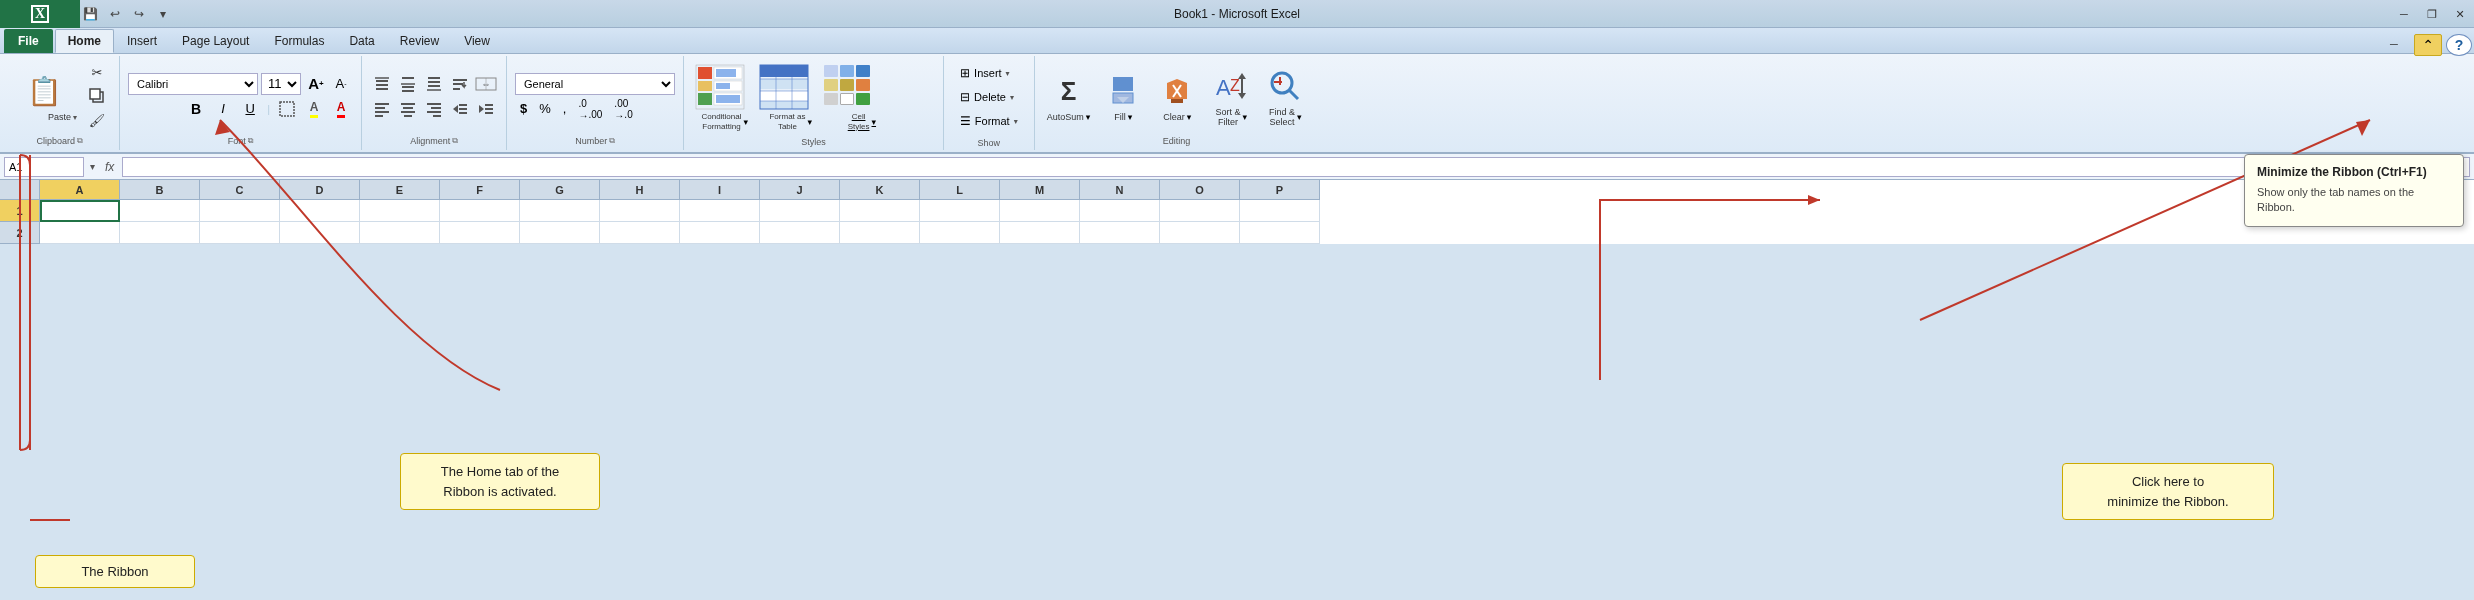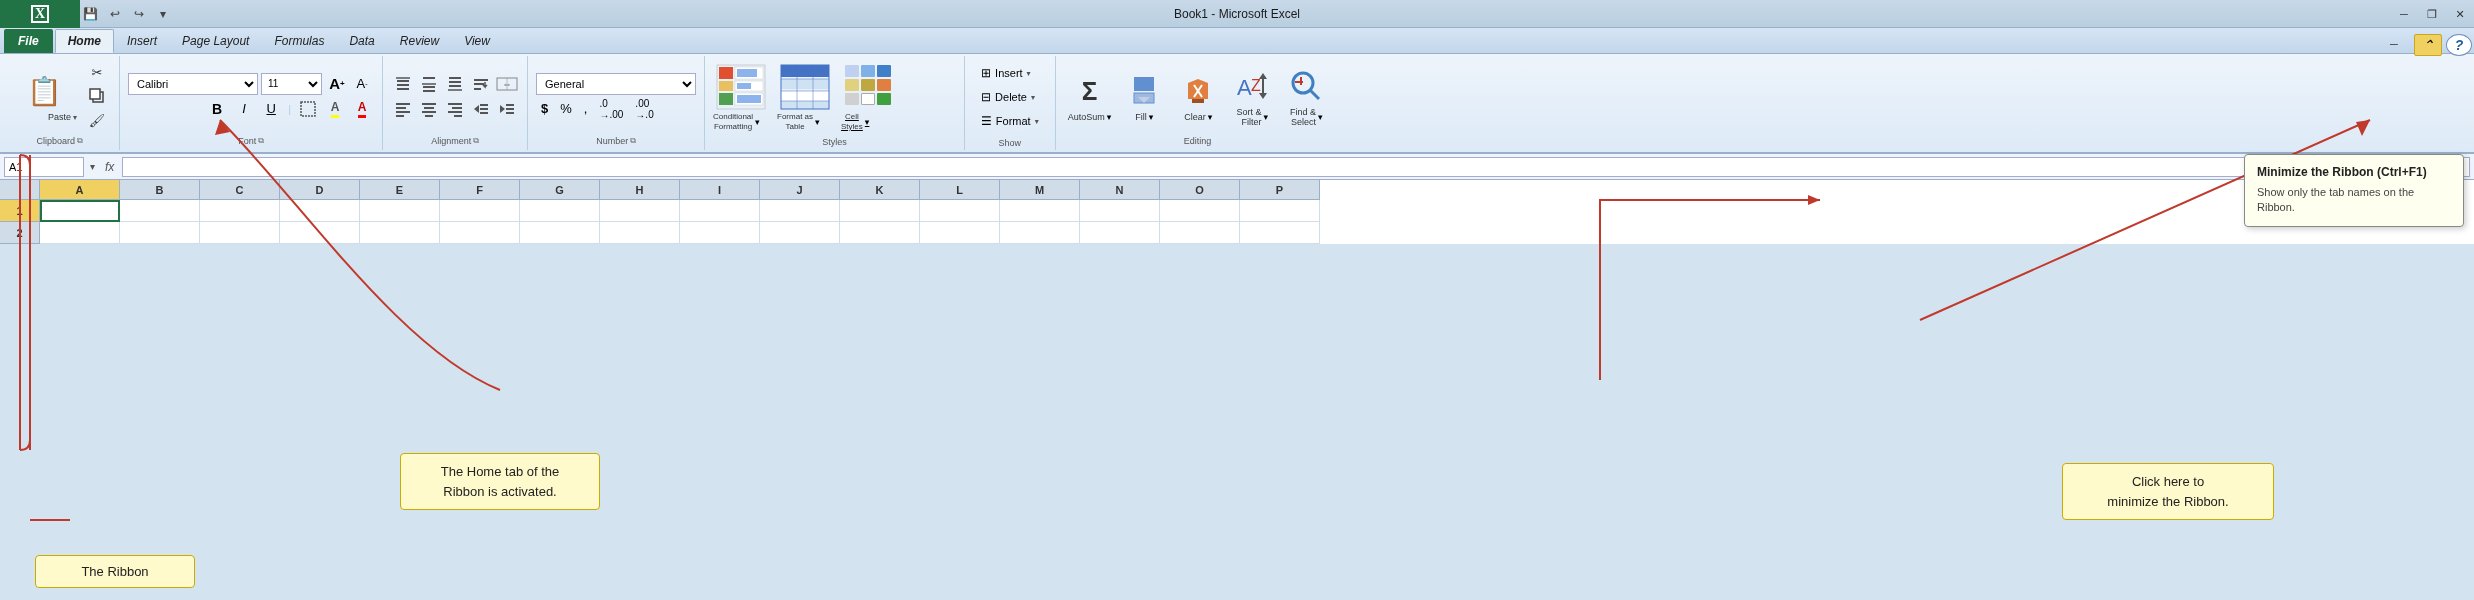--- a/index.html
+++ b/index.html
@@ -93,21 +93,20 @@
 
     
     .ribbon-tabs {
       height: 26px;
       background: linear-gradient(to bottom, #d6e5f5, #c2d6ea);
       display: flex;
       align-items: flex-end;
       padding-left: 4px;
       border-bottom: 1px solid #9ab0c8;
       position: relative;
-      font-style: italic;
     }
     .tab-file {
       height: 24px;
       padding: 0 14px;
       background: #217346;
       color: white;
       font-size: 12px;
       font-weight: 600;
       display: flex;
       align-items: center;
@@ -237,25 +236,25 @@
     .font-select {
       width: 130px;
       height: 22px;
       border: 1px solid #aac;
       background: white;
       font-size: 11px;
       padding: 0 4px;
       cursor: pointer;
     }
     .size-select {
-      width: 61px;
+      width: 40px;
       height: 22px;
       border: 1px solid #aac;
       background: white;
-      font-size: 10px;
+      font-size: 13px;
       padding: 0 2px;
       cursor: pointer;
     }
     .font-btn {
       width: 24px;
       height: 22px;
       display: flex;
       align-items: center;
       justify-content: center;
       cursor: pointer;
@@ -323,21 +322,21 @@
     
     .styles-group {
       display: flex;
       align-items: center;
       gap: 4px;
       padding: 2px;
     }
     .style-big-btn {
       display: flex;
       flex-direction: column;
-      align-items: flex-start;
+      align-items: flex-end;
       cursor: pointer;
       padding: 2px;
       border-radius: 2px;
       min-width: 60px;
     }
     .style-icon-area {
       width: 56px;
       height: 50px;
       display: flex;
       align-items: center;
@@ -388,21 +387,21 @@
     }
     .edit-icon {
       font-size: 28px;
       height: 42px;
       display: flex;
       align-items: center;
     }
     .edit-label {
       font-size: 9px;
       color: #333;
-      text-align: right;
+      text-align: center;
     }
 
     
     .minimize-ribbon-btn {
       position: absolute;
       right: 30px;
       top: 4px;
       width: 28px;
       height: 22px;
       background: #f0d060;

